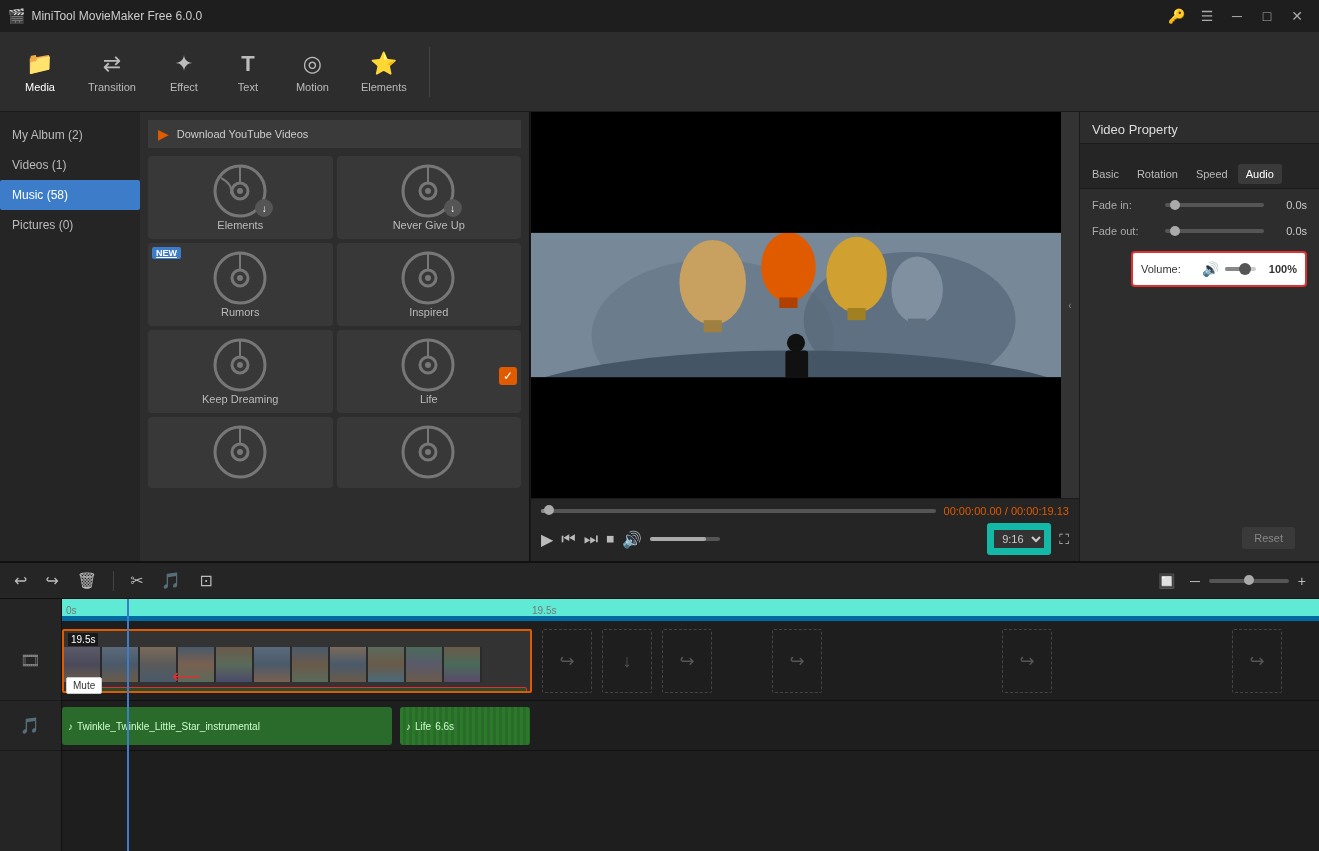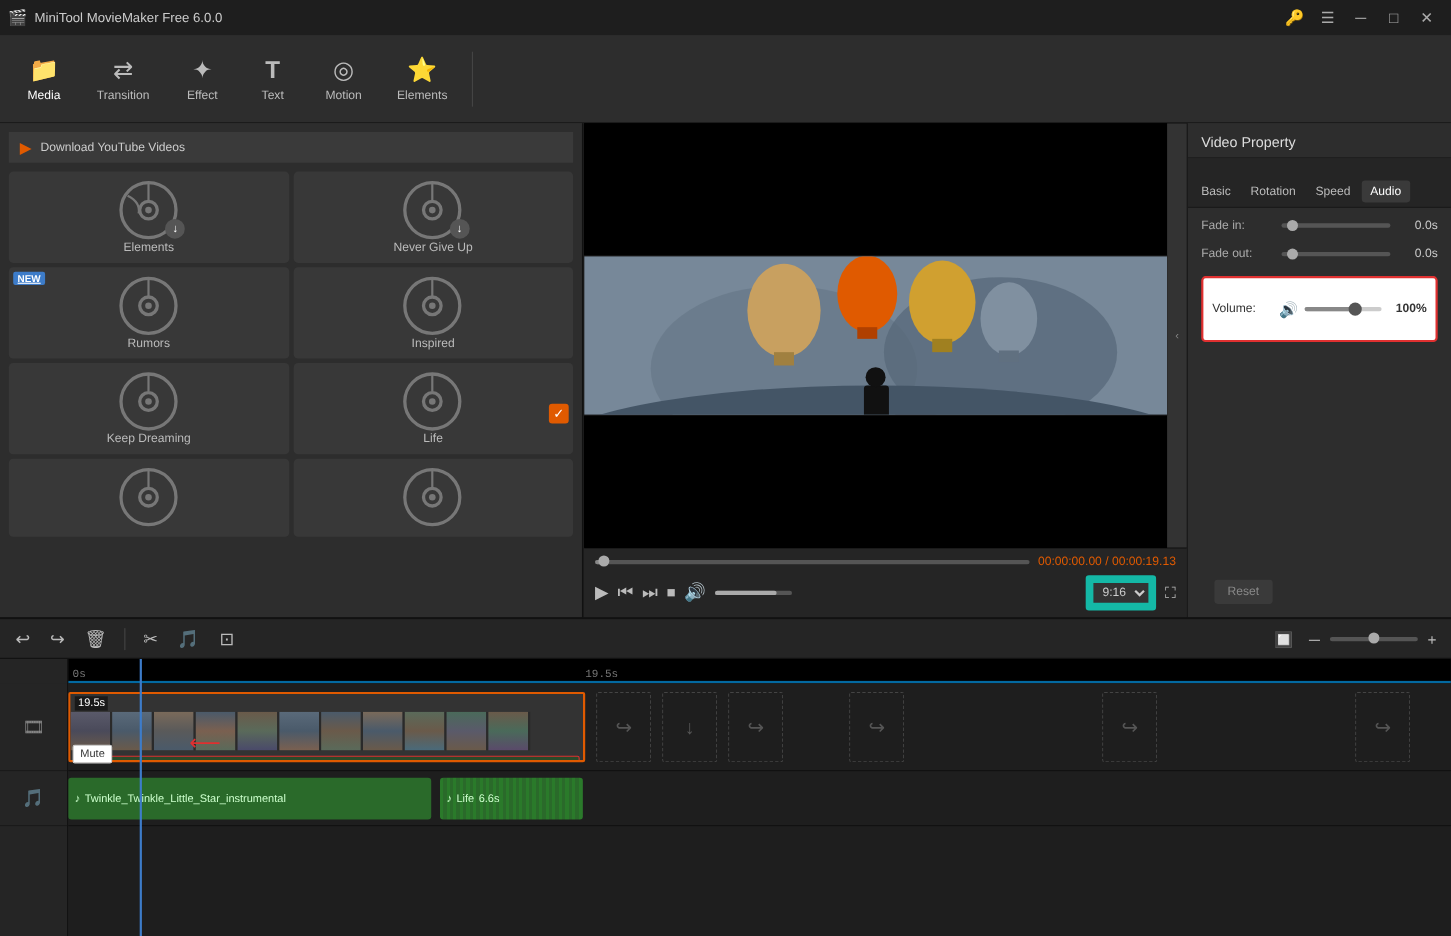--- a/index.html
+++ b/index.html
@@ -350,29 +350,28 @@
       border-bottom: 1px solid #1a1a1a;
     }
     #timeline-tracks {
       flex: 1;
       overflow-x: auto;
       position: relative;
       background: #1e1e1e;
     }
     .ruler {
       height: 22px;
-      background: #000000;
-      border-bottom: 2px solid #0369a1;
+      background: #5eead4;
+      border-bottom: 5px solid #0369a1;
       display: flex;
       align-items: flex-end;
       padding: 0 4px;
       position: relative;
       font-size: 10px;
       color: #777;
-      font-family: Liberation Mono, monospace;
     }
     .ruler-mark { position: absolute; bottom: 0; font-size: 10px; color: #777; }
     .playhead {
       position: absolute;
       top: 0;
       left: 65px;
       width: 2px;
       height: 100%;
       background: #3d7cc9;
       z-index: 10;
@@ -542,20 +541,26 @@
     <span class="tb-label">Elements</span>
   </div>
   <div class="toolbar-sep"></div>
 
 </div>
 
 <div style="display:flex; height:449px;">
 
   <div style="width:530px; display:flex; border-right:1px solid #111;">
 
+    <div id="sidebar">
+      <div class="sidebar-item">My Album (2)</div>
+      <div class="sidebar-item">Videos (1)</div>
+      <div class="sidebar-item active">Music (58)</div>
+      <div class="sidebar-item">Pictures (0)</div>
+    </div>
 
     <div id="media-grid">
 
       <div class="yt-download-bar">
         <span style="color:#e05a00;font-size:14px;">▶</span>
         <span>Download YouTube Videos</span>
       </div>
 
       <div class="grid-row">
         <div class="music-item">
@@ -735,31 +740,31 @@
       </div>
 
       <div class="prop-row">
         <span class="prop-label">Fade out:</span>
         <div class="prop-slider">
           <div class="prop-slider-thumb" style="left:5%;"></div>
         </div>
         <span class="prop-value">0.0s</span>
       </div>
 
-      <div style="border:2px solid #e03030; border-radius:4px; padding:20px 8px; background:#fff; display:flex; align-items:center; gap:6px;">
+      <div style="border:2px solid #e03030; border-radius:4px; padding:8px 8px; background:#fff; display:flex; align-items:center; gap:6px;margin-left:39px;">
         <span style="color:#333; font-size:11px; width:55px; flex-shrink:0;">Volume:</span>
         <span style="color:#555; font-size:14px;">🔊</span>
         <div style="flex:1; height:4px; background:#ccc; border-radius:2px; position:relative; cursor:pointer;">
           <div style="width:65%; height:100%; background:#888; border-radius:2px;"></div>
           <div style="position:absolute; left:65%; top:-4px; width:12px; height:12px; background:#555; border-radius:50%; margin-left:-6px;"></div>
         </div>
         <span style="color:#333; font-size:11px; font-weight:bold; width:35px; text-align:right;">100%</span>
       </div>
     </div>
-    <div style="display:flex; justify-content:flex-start; padding:4px 12px;">
+    <div style="display:flex; justify-content:flex-end; padding:4px 12px;">
       <button class="reset-btn">Reset</button>
     </div>
   </div>
 </div>
 
 <div id="bottom-area">
 
   <div id="timeline-toolbar">
     <button class="tl-btn">↩</button>
     <button class="tl-btn">↪</button>

